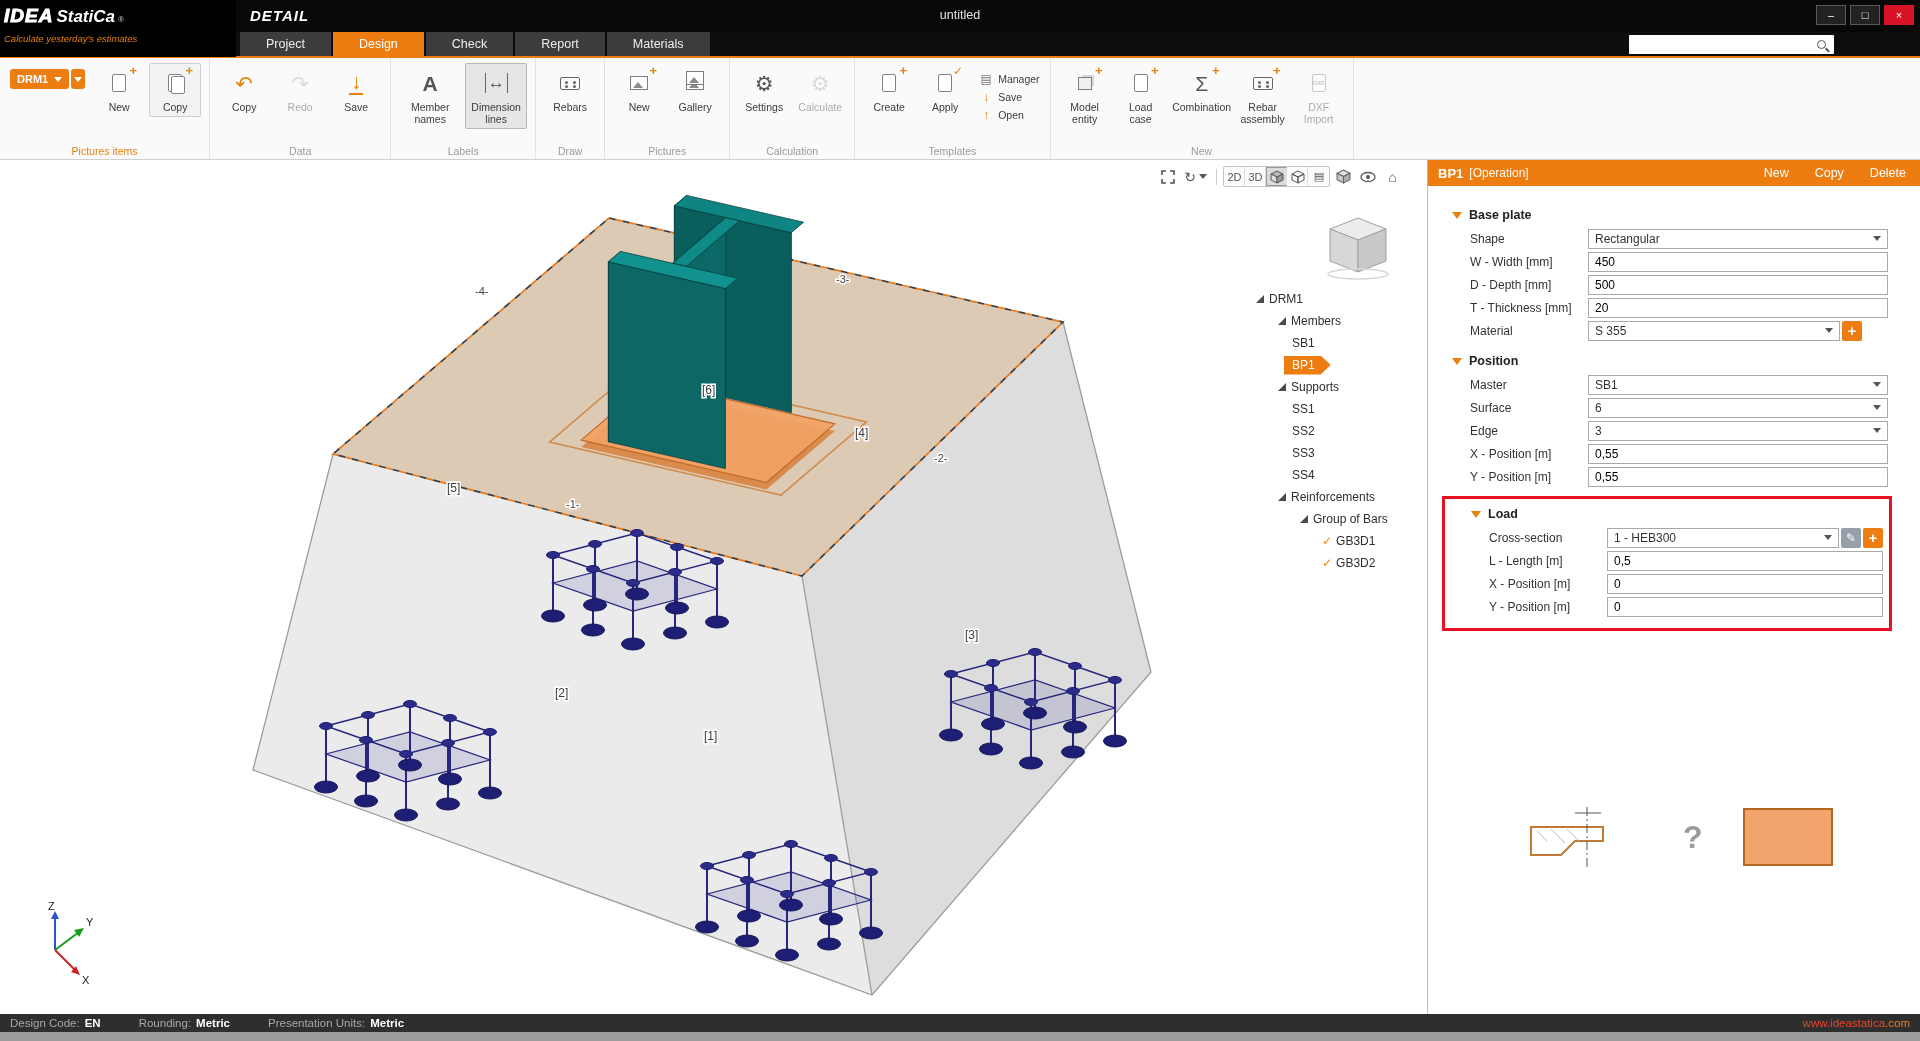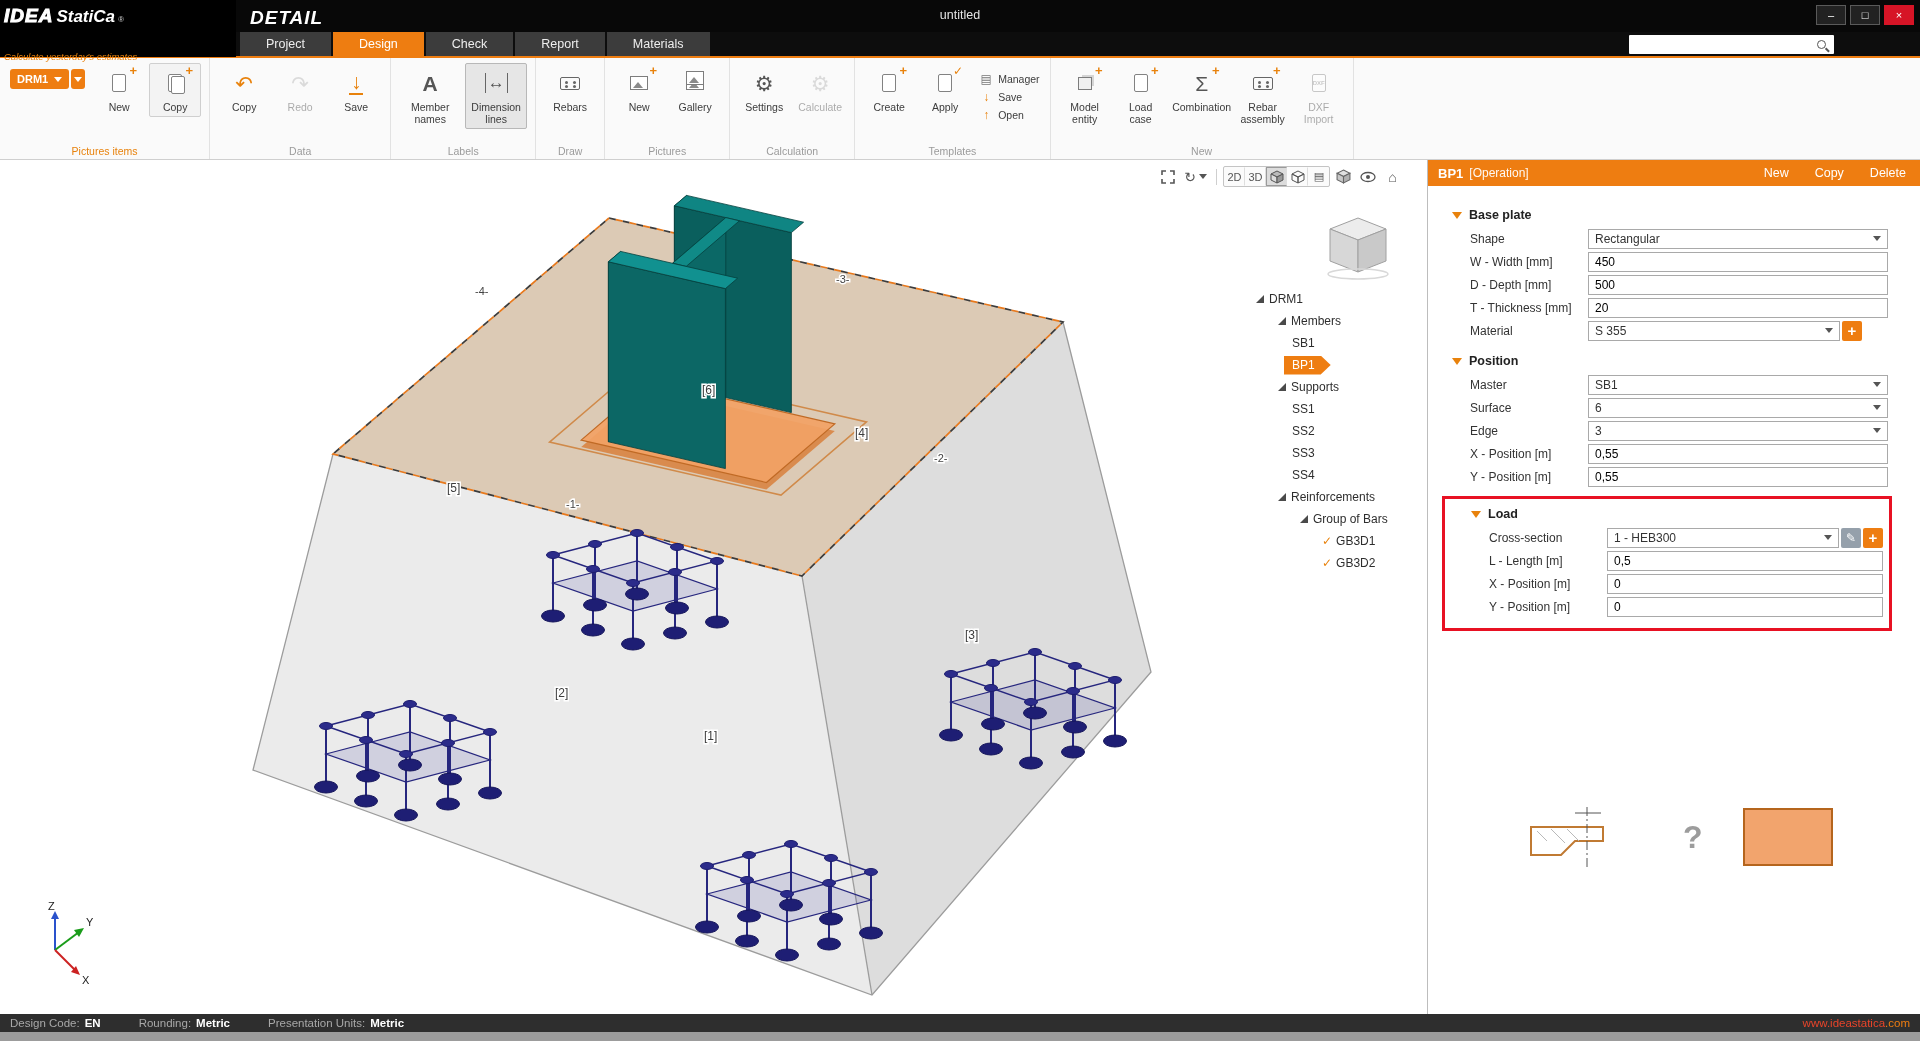--- a/index.html
+++ b/index.html
@@ -7,22 +7,22 @@
   body { font-family:"Liberation Sans","DejaVu Sans",sans-serif; font-size:12px; color:#333;
          background:#fff; position:relative; overflow:hidden; }
 
   
   .titlebar { position:absolute; top:0; left:0; width:1920px; height:32px; background:#080808; z-index:20; }
   .logo-block { position:absolute; top:0; left:0; width:236px; height:57px; background:#000; z-index:30; padding:5px 10px 0 4px; }
   .brand-line { display:flex; align-items:baseline; gap:3px; font-style:italic; }
   .brand-idea { color:#fff; font-weight:bold; font-size:19px; letter-spacing:1px; -webkit-text-stroke:1px #fff; }
   .brand-statica { color:#fff; font-weight:bold; font-size:17px; }
   .brand-reg { color:#ccc; font-size:8px; }
-  .tagline { color:#e8820c; font-style:italic; font-size:9.5px; margin-top:24px; }
-  .module { position:absolute; left:250px; top:7px; color:#fff; font-weight:bold; font-style:italic; font-size:19px; letter-spacing:1px; z-index:25;}
+  .tagline { color:#e8820c; font-style:italic; font-size:9.5px; margin-top:6px; }
+  .module { position:absolute; left:250px; top:7px; color:#fff; font-weight:bold; font-style:italic; font-size:15px; letter-spacing:1px; z-index:25;}
   .doc-title { position:absolute; top:8px; left:0; width:100%; text-align:center; color:#e5e5e5; font-size:12.5px; }
   .win-controls { position:absolute; top:5px; right:6px; display:flex; gap:4px; z-index:40; }
   .winbtn { width:30px; height:20px; display:flex; align-items:center; justify-content:center;
             background:#222; color:#fff; border:1px solid #5a5a5a; font-size:11px; cursor:default; }
   .winbtn.close { background:#d61426; border-color:#d61426; }
 
   
   .tabbar { position:absolute; top:32px; left:0; width:1920px; height:24px; background:#0d0d0d; z-index:10; display:flex; align-items:flex-end; }
   .tabs { display:flex; margin-left:240px; gap:2px; }
   .tab { height:24px; padding:0 26px; display:flex; align-items:center; background:#3c3c3c; color:#eee; font-size:12.5px; cursor:default; }

